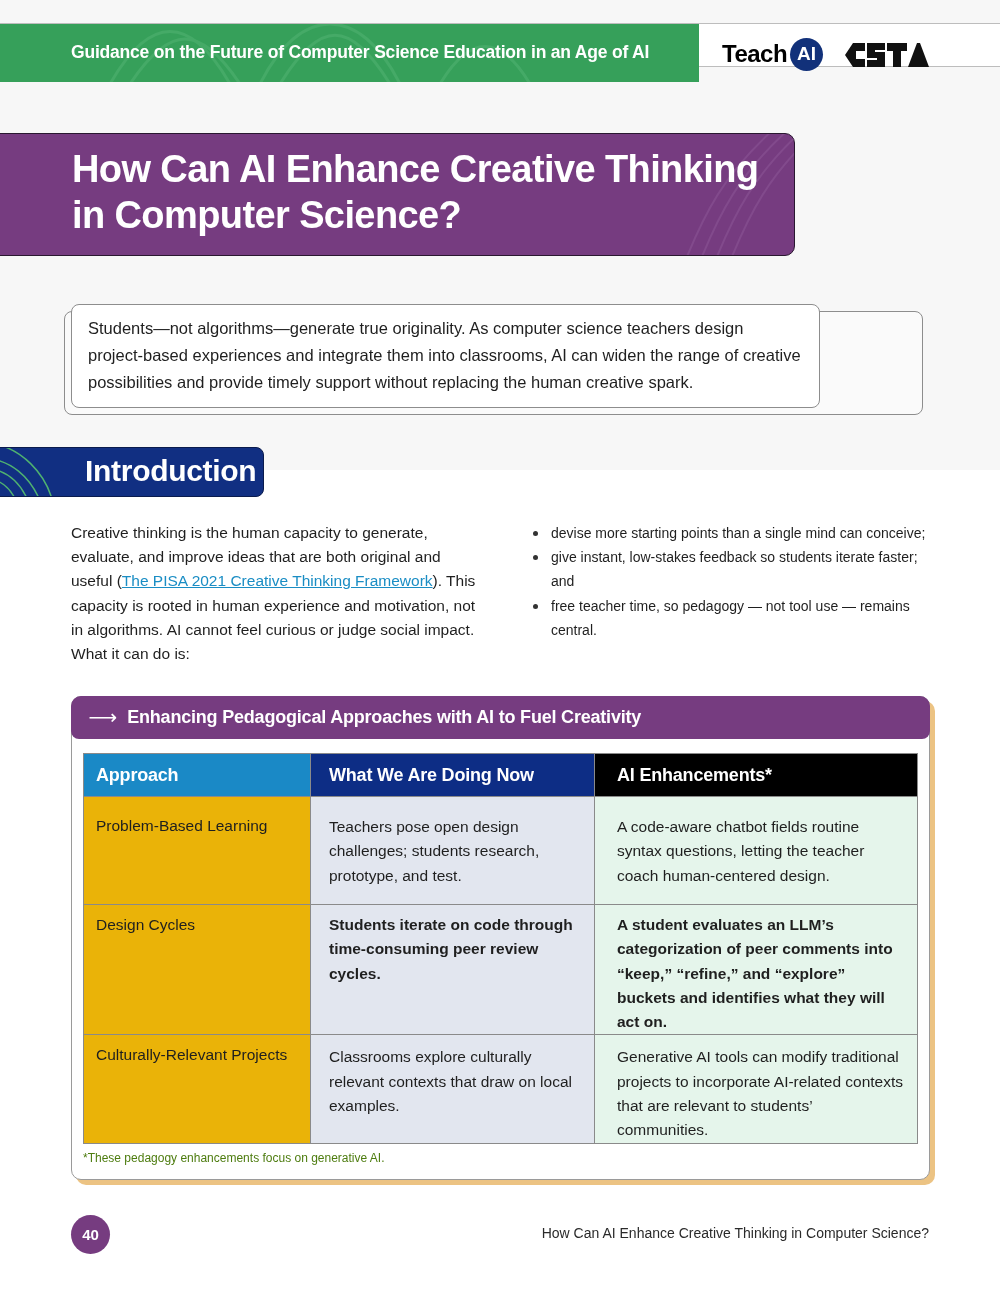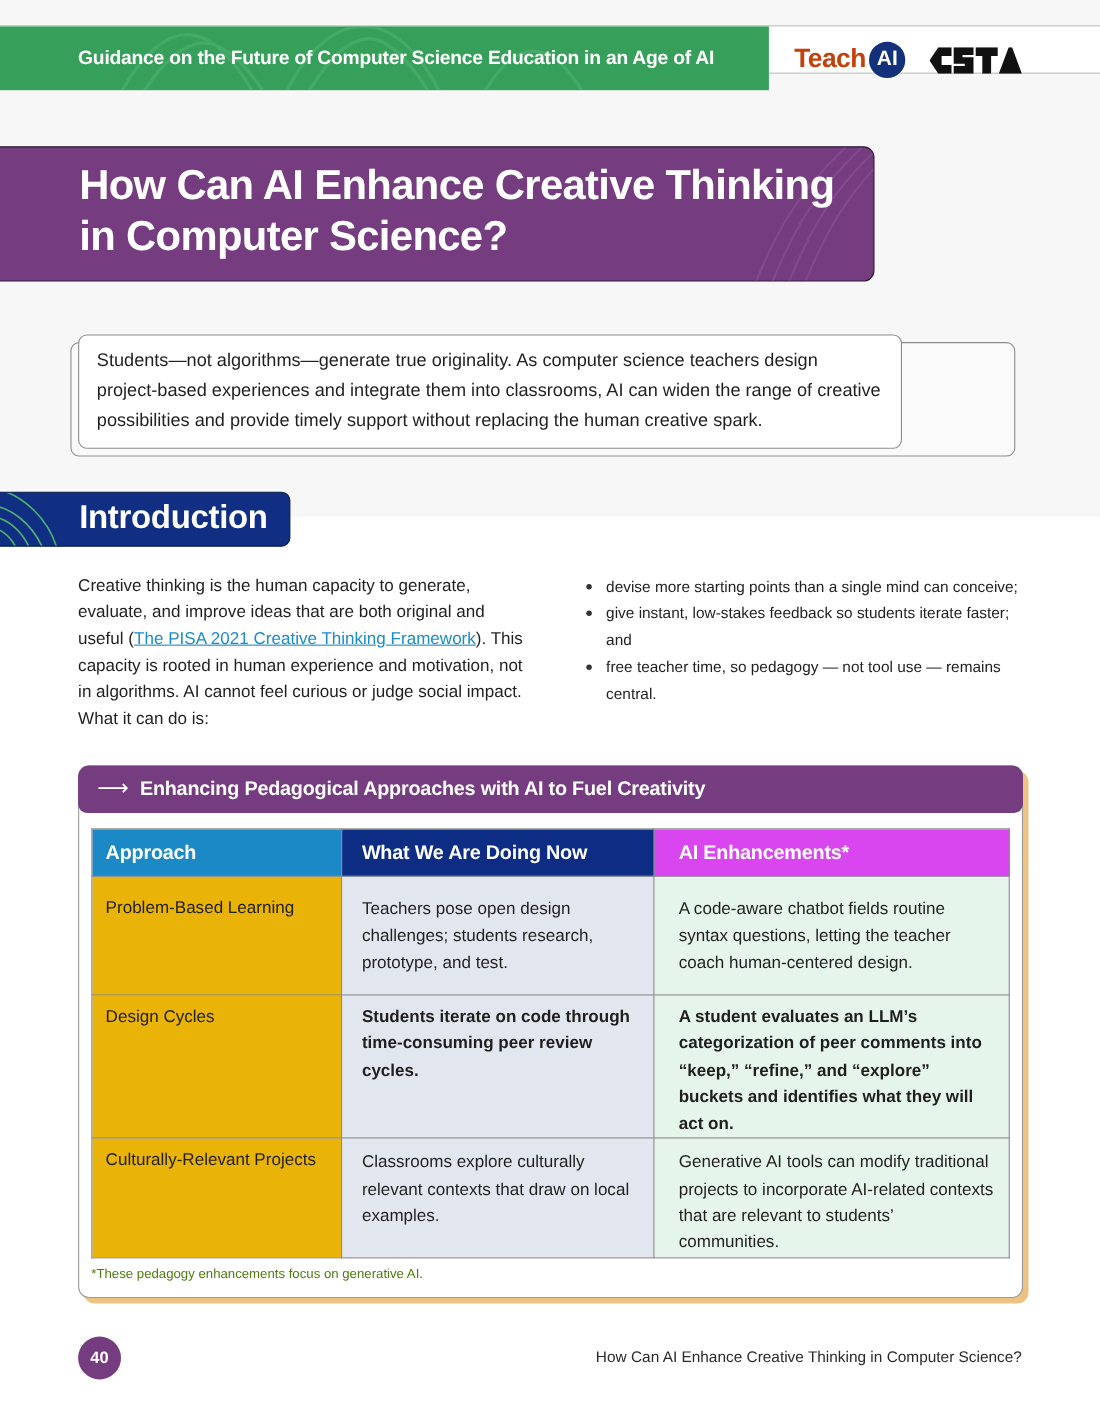--- a/index.html
+++ b/index.html
@@ -30,21 +30,21 @@
     .header-title {
       position: absolute; left: 71px; top: 18px;
       color: #fff; font-weight: bold; font-size: 17.5px; letter-spacing: -0.2px;
       white-space: nowrap;
     }
     .logo-teach {
       position: absolute; left: 722px; top: 14px; height: 32px;
       display: flex; align-items: center;
     }
     .logo-teach-word {
-      color: #c2410c; font-weight: bold; font-size: 24px; letter-spacing: -0.5px;
+      color: #000000; font-weight: bold; font-size: 24px; letter-spacing: -0.5px;
     }
     .logo-ai-circle {
       width: 33px; height: 33px; border-radius: 50%;
       background: #12317a; color: #fff; font-weight: bold; font-size: 19px;
       display: flex; align-items: center; justify-content: center; margin-left: 3px;
     }
     .logo-csta {
       position: absolute; left: 845px; top: 19px;
     }
 
@@ -74,21 +74,21 @@
     .callout p { font-size: 16.5px; line-height: 27px; color: #1f1f1f; }
 
     
     .intro-banner {
       position: absolute; left: -10px; top: 447px; width: 274px; height: 50px;
       background: #112f82; border: 1.5px solid #0a1b4d; border-radius: 0 8px 8px 0;
       overflow: hidden;
     }
     .intro-banner svg { position: absolute; left: 0; top: 0; }
     .intro-title {
-      position: absolute; left: 81px; top: 6px; color: #fff; font-weight: bold; font-size: 30px;
+      position: absolute; left: 94px; top: 6px; color: #fff; font-weight: bold; font-size: 30px;
       letter-spacing: -0.3px;
     }
 
     
     .intro-left {
       position: absolute; left: 71px; top: 521px; width: 410px;
       font-size: 15.5px; line-height: 24.2px; color: #1f1f1f;
     }
     .intro-left a { color: #1a8dc4; text-decoration: underline; }
     .intro-right {
@@ -122,21 +122,21 @@
     table.ped {
       position: absolute; left: 11px; top: 56px; width: 834px;
       border-collapse: collapse; table-layout: fixed;
     }
     table.ped th {
       height: 43px; text-align: left; color: #fff; font-weight: bold; font-size: 18px;
       padding: 0 12px; border: 1.5px solid #8a8a8a; letter-spacing: -0.2px;
     }
     table.ped th.c1 { background: #1a89c6; padding-left: 12px; }
     table.ped th.c2 { background: #0d2d85; padding-left: 18px; }
-    table.ped th.c3 { background: #d946ef; padding-left: 22px; }
+    table.ped th.c3 { background: #000000; padding-left: 22px; }
     table.ped td {
       vertical-align: top; font-size: 15.5px; line-height: 24.3px; color: #1f1f1f;
       border: 1.5px solid #8a8a8a;
     }
     table.ped td.c1 { background: #eab308; padding: 17px 10px 0 12px; }
     table.ped td.c2 { background: #e2e6ef; padding: 18px 12px 0 18px; }
     table.ped td.c3 { background: #e5f5eb; padding: 18px 12px 0 22px; }
     tr.r1 td { height: 108px; }
     tr.r2 td { height: 120px; }
     tr.r3 td { height: 105px; }

